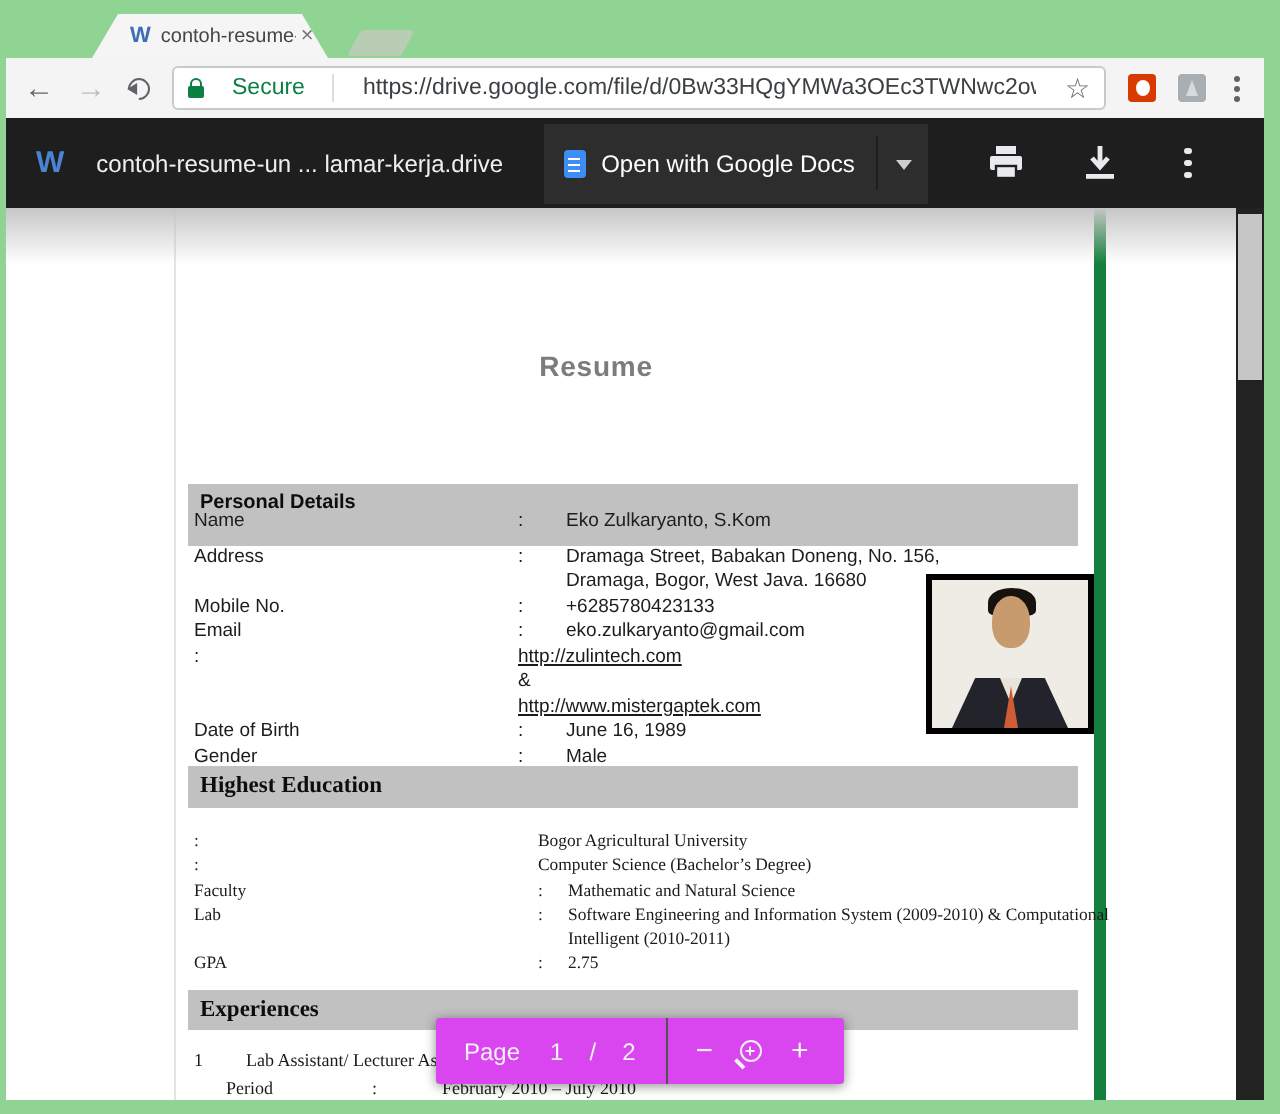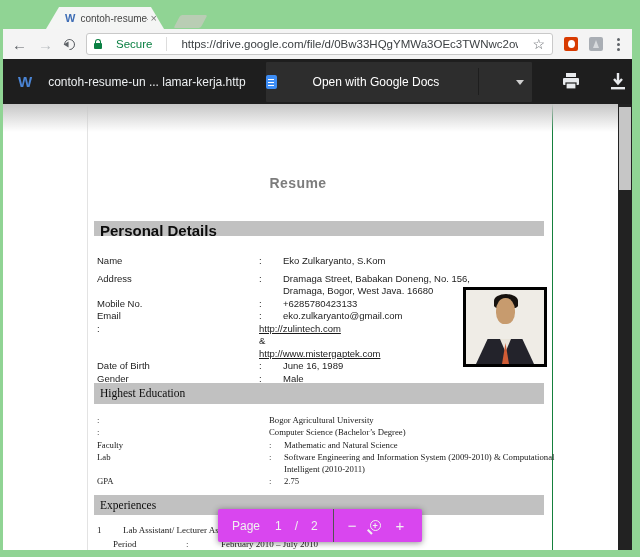--- a/index.html
+++ b/index.html
@@ -56,21 +56,21 @@
   .dots { display:flex; flex-direction:column; gap:2px; padding:0 3px; }
   .dots i { width:3px; height:3px; border-radius:50%; background:#5f6368; }
 
   
   .drive-header {
     position:absolute; top:59px; left:3px; right:8px; height:45px;
     background:#1e1e1e; display:flex; align-items:center; padding:0 15px;
   }
   .w-badge { color:#4a84d4; font-size:15px; font-weight:bold; margin-right:16px; }
   .dh-filename { color:#eceff1; font-size:12px; margin-right:20px; white-space:nowrap; }
-  .open-btn { height:40px; background:#2d2d2d; display:flex; align-items:center; border-radius:1px;gap:28px; }
+  .open-btn { height:40px; background:#2d2d2d; display:flex; align-items:center; padding-left:10px; border-radius:1px; }
   .docs-icon { width:11px; height:14px; background:#3d8df5; border-radius:2px; position:relative; }
   .docs-icon::after { content:""; position:absolute; left:2.5px; top:4.5px; width:6px; height:1.4px;
     background:#fff; box-shadow:0 3px 0 #fff, 0 6px 0 #fff; }
   .open-label { color:#fff; font-size:12px; margin:0 11px 0 8px; white-space:nowrap; }
   .open-sep { width:1px; height:27px; background:#1e1e1e; }
   .open-caret { width:25px; display:flex; justify-content:center; align-items:center; height:27px; }
   .open-caret i { border:4px solid transparent; border-top:5px solid #cfcfcf; margin-top:5px; }
   .dh-spacer { flex:1; }
   .dh-icon { margin-left:30px; display:flex; align-items:center; }
   .dh-dots { display:flex; flex-direction:column; gap:2.5px; margin-left:30px; padding:0 4px; }
@@ -79,28 +79,28 @@
     position:relative; background:#3c4a57; }
 
   
   .content { position:absolute; top:104px; left:3px; right:8px; bottom:7px; background:#fff; overflow:hidden; }
   .top-shadow { position:absolute; top:0; left:0; right:14px; height:28px;
     background:linear-gradient(#c6c6c6, rgba(255,255,255,0)); }
   .scrollbar { position:absolute; top:0; right:0; bottom:0; width:14px; background:#222; }
   .scroll-thumb { position:absolute; top:3px; left:1px; right:1px; height:83px; background:#c6c6c6; }
 
   .page { position:absolute; left:84px; width:466px; top:0; bottom:0; background:#fff;
-    border-left:1px solid #e3e3e3; border-right:1px solid #15803d; }
+    border-left:1px solid #e3e3e3; border-right:6px solid #15803d; }
 
   .doc-title { position:absolute; top:71px; left:0; width:420px; text-align:center;
     font-size:14px; font-weight:bold; color:#7c7c7c; letter-spacing:.4px; }
 
   .bar { position:absolute; left:6px; right:8px; background:#c1c1c1; color:#0d0d0d; padding-left:6px; }
-  .bar-personal { top:117px; height:15px; line-height:19px; font-size:15px; font-weight:bold; }
-  .bar-serif { font-family:"Liberation Serif", serif; font-weight:normal; font-size:11.5px; }
+  .bar-personal { top:138px; height:31px; line-height:19px; font-size:10px; font-weight:bold; }
+  .bar-serif { font-family:"Liberation Serif", serif; font-weight:bold; font-size:11.5px; }
   .bar-education { top:279px; height:21px; line-height:21px; }
   .bar-experiences { top:391px; height:20px; line-height:20px; }
 
   .personal-rows { position:absolute; top:151px; left:9px; right:20px;
     font-size:9.5px; color:#1d1d1d; line-height:12.5px; }
   .prow { display:grid; grid-template-columns:162px 24px 1fr; }
   .prow-name { margin-bottom:5px; }
   .doc-link { color:#1a1a1a; text-decoration:underline; }
 
   .edu-rows { position:absolute; top:310px; left:9px; right:-12px;
@@ -168,21 +168,21 @@
   <span class="ext-pdf"></span>
   <span class="dots">
       <i></i>
       <i></i>
       <i></i>
     </span>
 </div>
 
 <div class="drive-header">
   <span class="w-badge">W</span>
-  <span class="dh-filename">contoh-resume-un ... lamar-kerja.http</span>
+  <span class="dh-filename">contoh-resume-un ... lamar-kerja.drive</span>
   <div class="open-btn">
     <span class="docs-icon"></span>
     <span class="open-label">Open with Google Docs</span>
     <span class="open-sep"></span>
     <span class="open-caret">
         <i></i>
       </span>
   </div>
   <span class="dh-spacer"></span>
   <span class="dh-icon">

